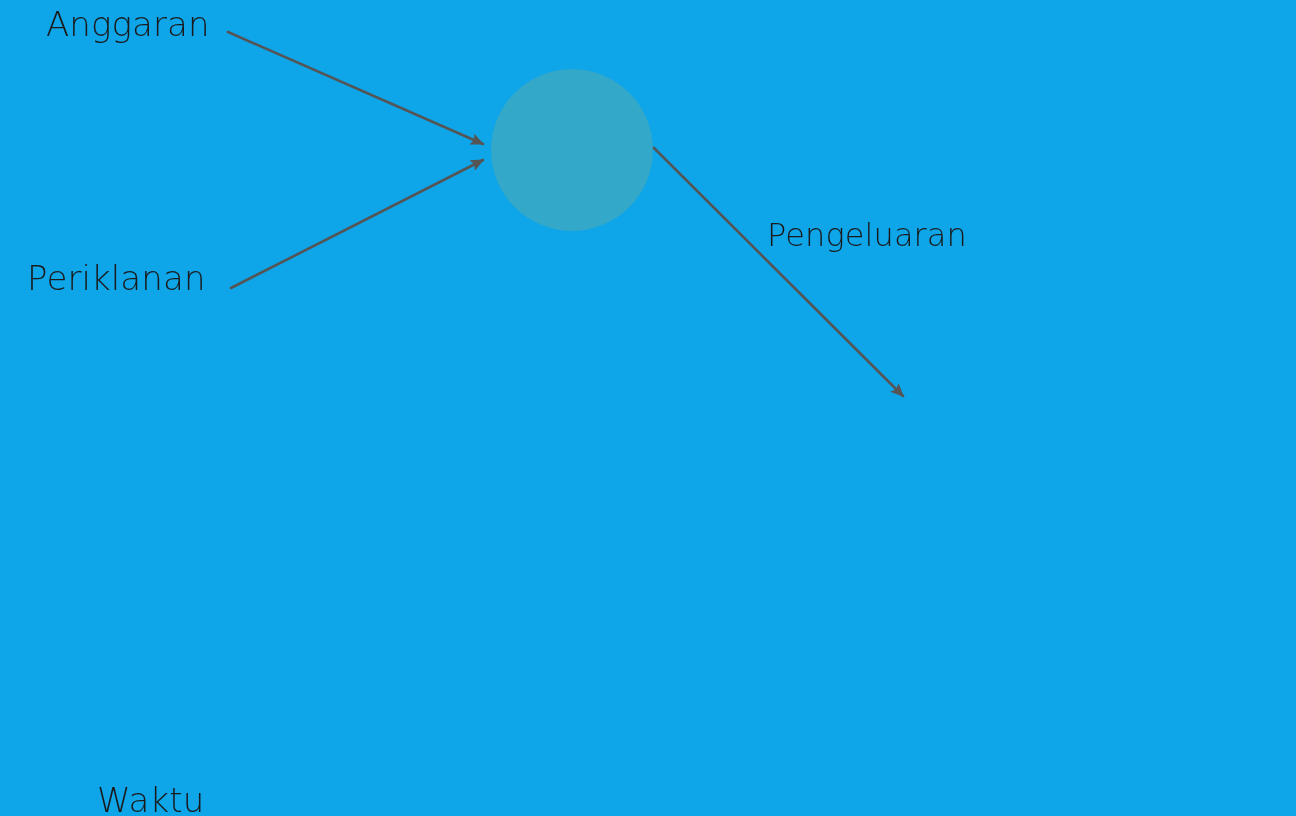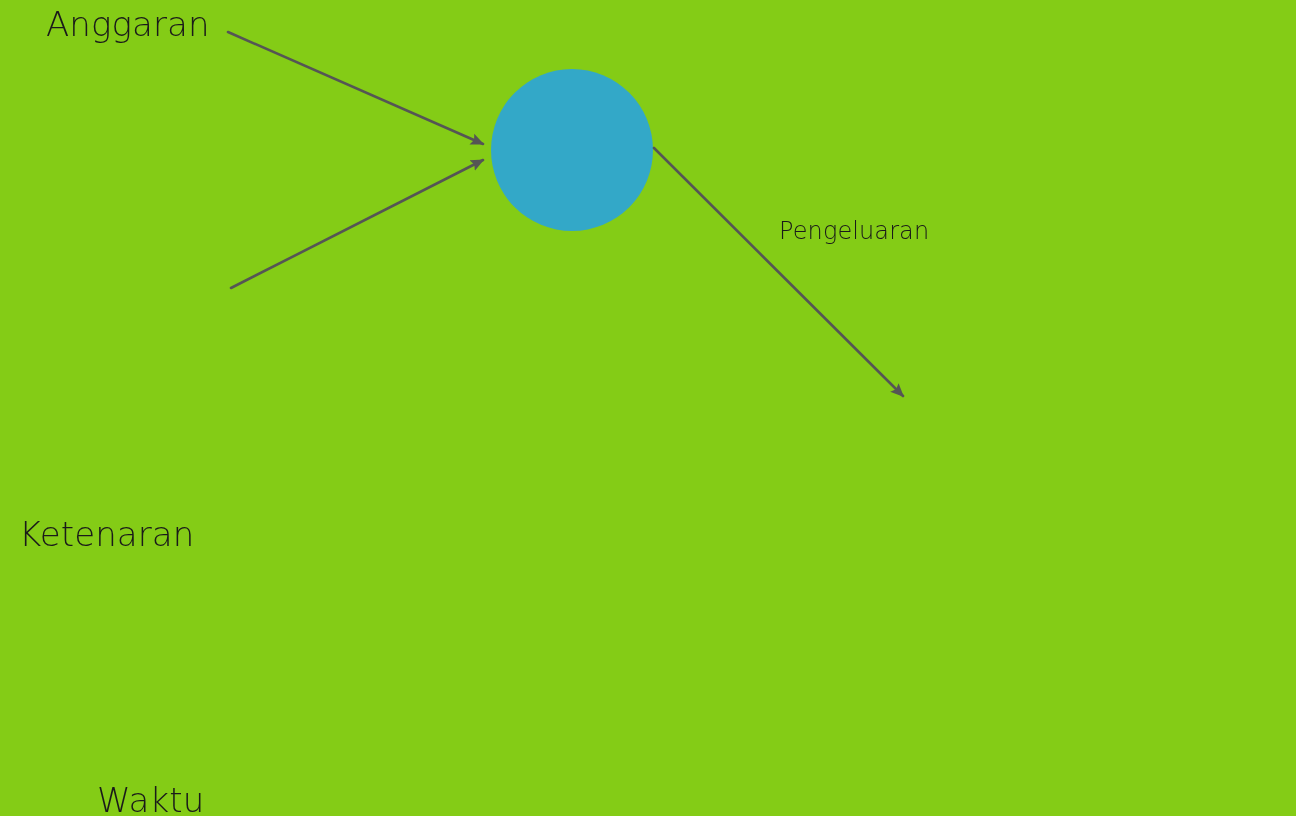--- a/index.html
+++ b/index.html
@@ -8,21 +8,21 @@
     padding: 0;
     background: #ffffff;
   }
   body {
     font-family: "DejaVu Sans", sans-serif;
   }
   #canvas {
     position: relative;
     width: 1296px;
     height: 816px;
-    background: #84cc16;
+    background: #0ea5e9;
     overflow: hidden;
   }
   #diagram-svg {
     position: absolute;
     left: 0;
     top: 0;
     width: 1296px;
     height: 816px;
   }
   .node-label {
@@ -32,27 +32,26 @@
     font-size: 34px;
     line-height: 1.1;
     color: #1a1a1a;
     white-space: nowrap;
     letter-spacing: 0.1px;
   }
   .edge-label {
     position: absolute;
     font-family: "DejaVu Sans", sans-serif;
     font-weight: 300;
-    font-size: 24px;
+    font-size: 32px;
     line-height: 1.1;
     color: #1a1a1a;
     white-space: nowrap;
     letter-spacing: 0.1px;
     background: transparent;
-    margin-left: 12px;
   }
   #label-anggaran   { left: 46px;  top: 6px;   }
   #label-periklanan { left: 27px;  top: 260px; }
   #label-ketenaran  { left: 19px;  top: 516px; }
   #label-waktu      { left: 97px;  top: 782px; }
   #label-pengeluaran{ left: 767px; top: 218px; }
 </style>
 </head>
 <body>
 
@@ -69,20 +68,20 @@
 
     <line x1="231" y1="288" x2="483" y2="160" stroke="#555555" stroke-width="2.6" stroke-linecap="round" marker-end="url(#arrow-head)"></line>
 
     <circle cx="572" cy="150" r="81" fill="#33a8c8"></circle>
 
     <line x1="654" y1="148" x2="903" y2="396" stroke="#555555" stroke-width="2.6" stroke-linecap="round" marker-end="url(#arrow-head)"></line>
   </svg>
 
   <div class="node-label" id="label-anggaran">Anggaran</div>
 
+  <div class="node-label" id="label-periklanan">Periklanan</div>
 
   <div class="edge-label" id="label-pengeluaran">Pengeluaran</div>
 
-  <div class="node-label" id="label-ketenaran">Ketenaran</div>
 
   <div class="node-label" id="label-waktu">Waktu</div>
 
 </div>
 
 </body></html>

